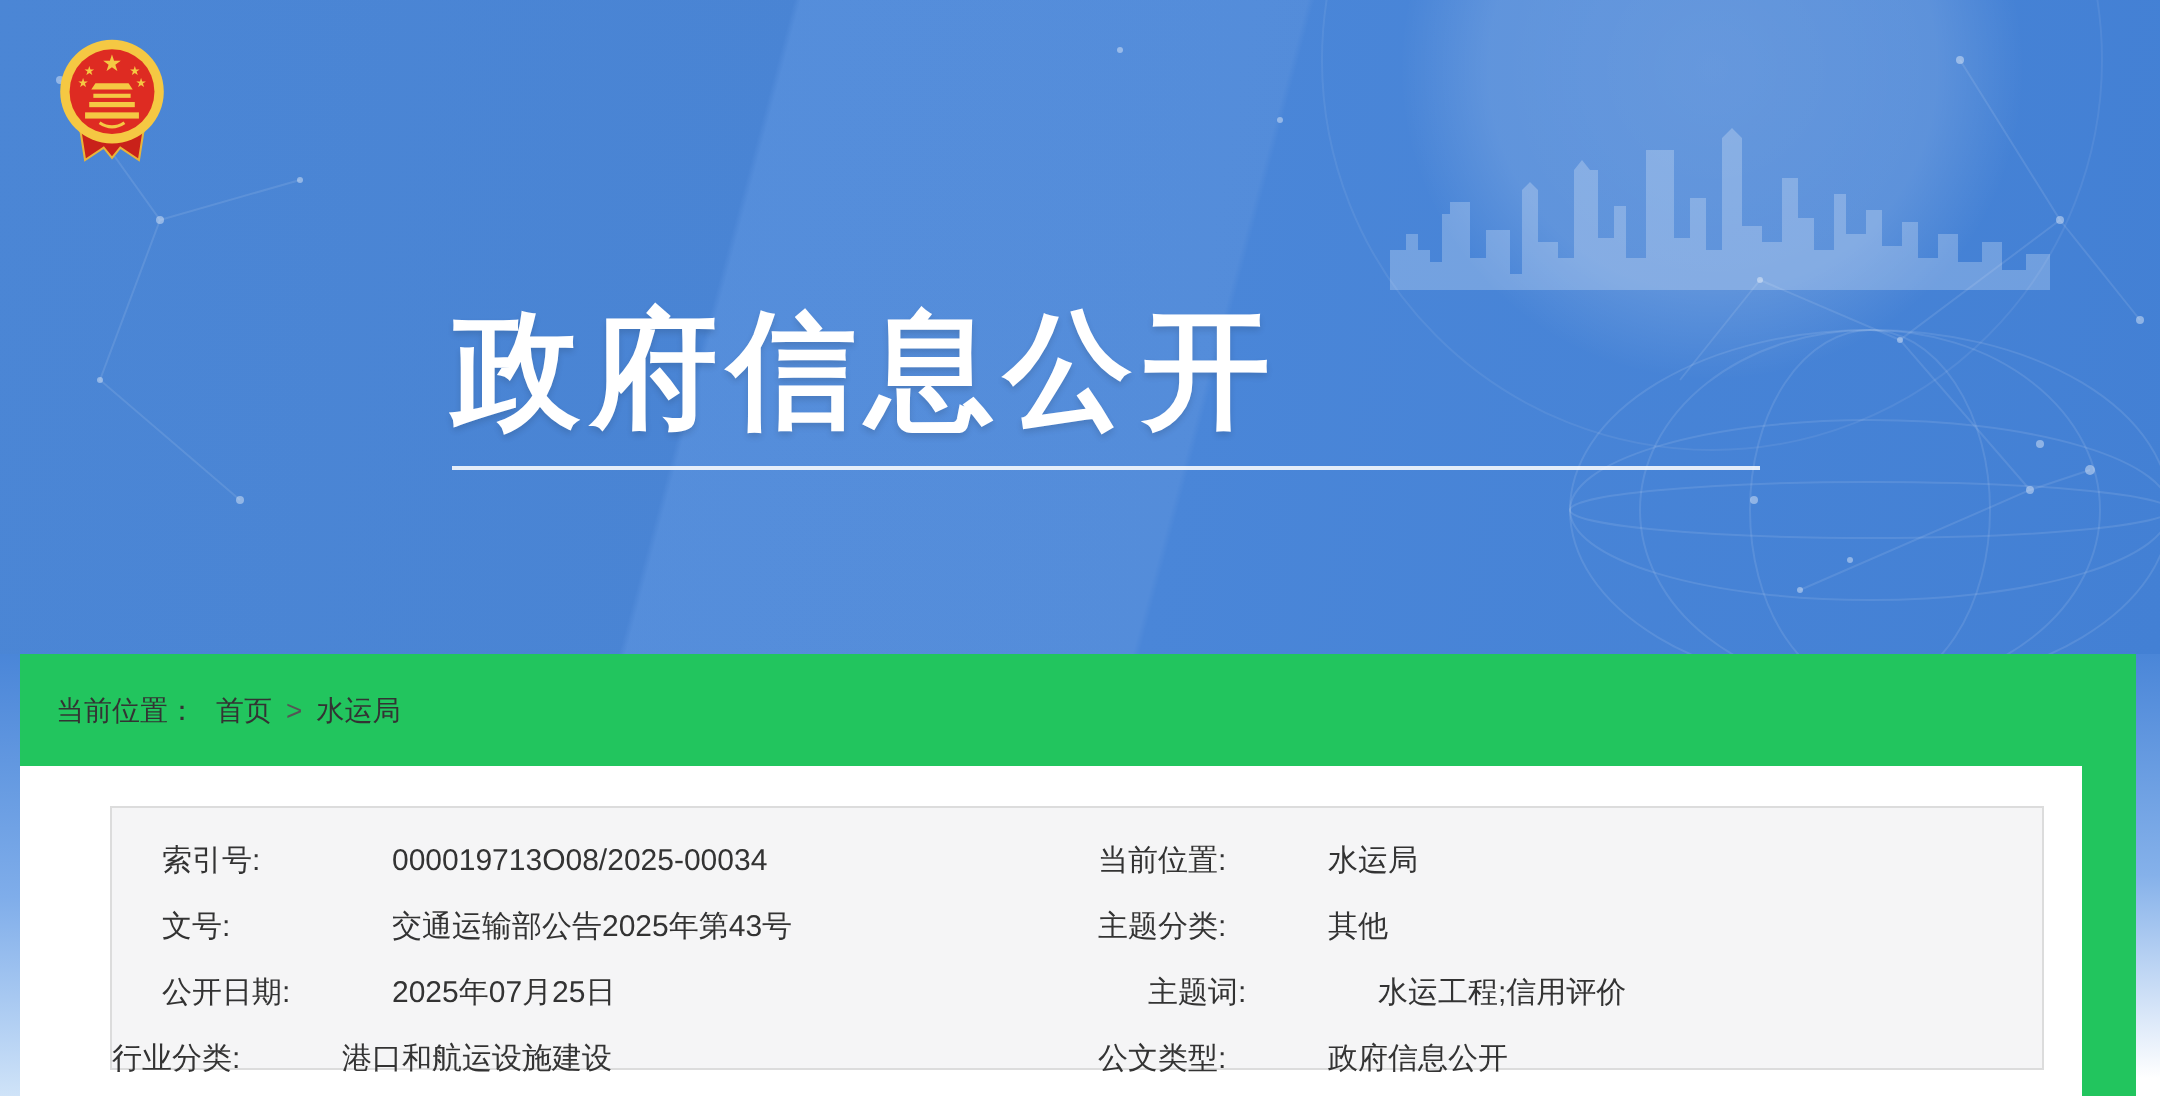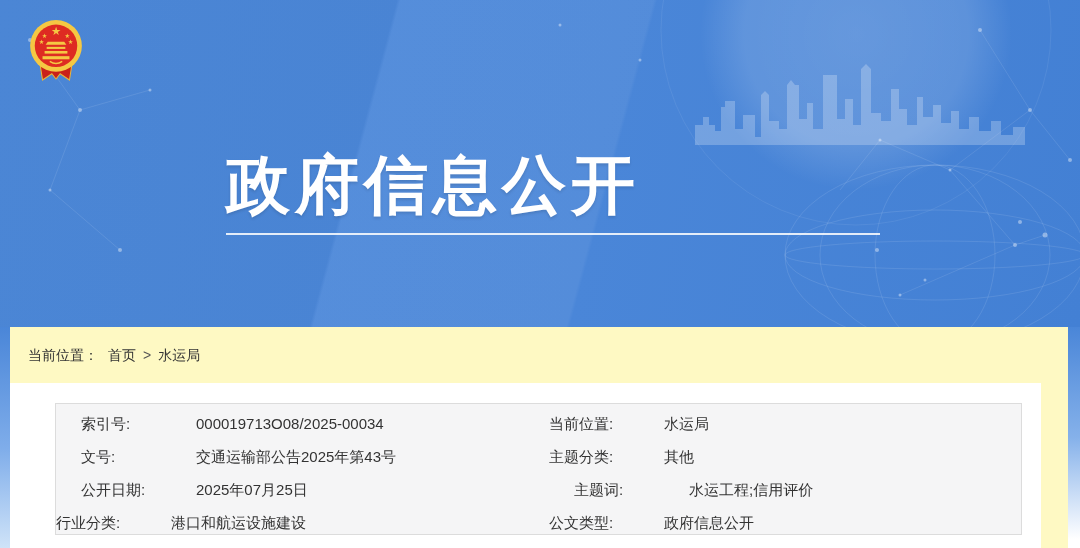--- a/index.html
+++ b/index.html
@@ -25,36 +25,36 @@
   .site-title { margin-left:16px; color:#ffffff; font-size:31px; font-weight:bold;
     letter-spacing:1px; text-shadow:0 1px 2px rgba(0,0,0,0.15); }
 
   .title-wrap { position:absolute; left:226px; top:150px; width:654px; text-align:left;font-family:Liberation Serif, serif; }
   .page-title { color:#ffffff; font-size:64px; font-weight:bold; letter-spacing:5px;
     line-height:72px; text-shadow:0 2px 3px rgba(0,0,0,0.12); }
   .title-line { margin-top:11px; height:2px; background:rgba(255,255,255,0.85); }
 
   
   .content { position:absolute; left:0; top:327px; width:1080px; height:221px;
-    background:#fef9c3; }
+    background:#22c55e; }
   .strip-left { position:absolute; left:0; top:0; width:10px; height:221px;
     background:linear-gradient(to bottom,#4a86d8 0%,#7fadea 55%,#cfe3f8 100%); }
   .strip-right { position:absolute; right:0; top:0; width:12px; height:221px;
     background:linear-gradient(to bottom,#4a86d8 0%,#85b1ea 50%,#ffffff 96%); }
 
   .breadcrumb { position:absolute; left:28px; top:0; height:56px; line-height:56px;
     font-size:14px; color:#333333; }
   .breadcrumb a { color:#333333; text-decoration:none; cursor:pointer; }
   .breadcrumb .sep { margin:0 7px; color:#555; }
   .breadcrumb .bc-label { margin-right:10px; }
 
   .card { position:absolute; left:10px; top:56px; width:1031px; height:165px;
     background:#ffffff; }
   .infobox { position:absolute; left:45px; top:20px; width:967px; height:132px;
-    background:#f5f5f6; border:1px solid #dcdcdc; padding-top:3px;
+    background:#f5f5f6; border:1px solid #dcdcdc; padding-top:10px;
     display:grid; grid-template-columns:493px 1fr; grid-auto-rows:33px; align-content:start; }
   .cell { line-height:33px; font-size:15px; color:#333333; white-space:nowrap; }
   .cell .lbl { display:inline-block; width:115px; margin-left:25px; }
   .cell.right .lbl { margin-left:0; }
 </style>
 </head>
 <body>
 
 <div class="banner">
   <div class="diag-band"></div>

